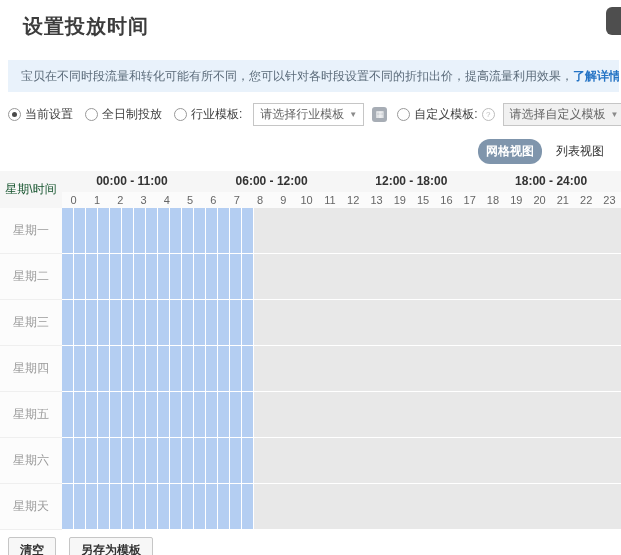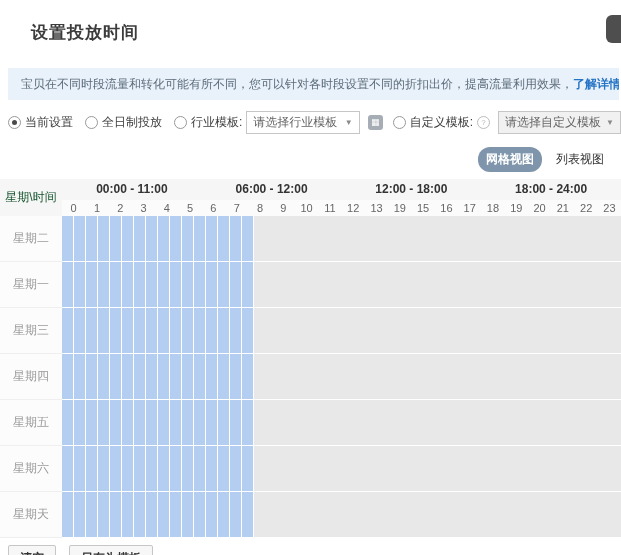--- a/index.html
+++ b/index.html
@@ -3,42 +3,42 @@
 <meta charset="utf-8">
 <style>
   html,body{margin:0;padding:0;}
   body{
     width:621px;height:555px;position:relative;overflow:hidden;
     background:#fff;font-family:"Liberation Sans","DejaVu Sans",sans-serif;
     -webkit-font-smoothing:antialiased;
   }
   
   .hdr{position:relative;height:40px;}
-  .title{font-size:17px;font-weight:bold;color:#3c3c3c;margin:12px;padding:9px 0 0 19px;letter-spacing:1px;}
+  .title{font-size:20px;font-weight:bold;color:#3c3c3c;margin:4px;padding:9px 0 0 19px;letter-spacing:1px;}
   .corner-btn{position:absolute;top:3px;right:-11px;width:26px;height:28px;background:#4e4e4e;border-radius:6px;}
   
   .notice{
     margin:16px 0 0 8px;width:611px;box-sizing:border-box;height:32px;line-height:32px;
     background:var(--notice-bg);padding-left:13px;font-size:12px;color:#5b6b7a;
     white-space:nowrap;overflow:hidden;
   }
   .notice a{color:var(--link);font-weight:bold;text-decoration:none;}
   
   .options{display:flex;align-items:center;margin:11px 0 0 8px;font-size:12px;color:#404040;white-space:nowrap;}
   .radio{display:inline-flex;align-items:center;cursor:pointer;}
   .rb{width:11px;height:11px;border:1px solid #999;border-radius:50%;background:#fff;
       display:inline-flex;align-items:center;justify-content:center;margin-right:4px;flex:none;}
   .rb .dot{width:5px;height:5px;border-radius:50%;background:#4a4a4a;display:none;}
   .rb.on .dot{display:block;}
   .sel-box{
     display:inline-flex;align-items:center;justify-content:space-between;box-sizing:border-box;
     height:23px;border:1px solid #c6c6c6;background:#fff;color:#666;padding:0 6px;cursor:pointer;
   }
   .sel-box .caret{font-size:8px;color:#8a8a8a;margin-left:5px;}
-  .sel-industry{width:128px;margin-left:4px;}
+  .sel-industry{width:128px;margin-left:11px;}
   .sel-custom{width:136px;margin-left:5px;background:#f1f1f1;}
   .mini-icon{
     width:15px;height:15px;background:#a7adb5;border-radius:3px;margin-left:8px;flex:none;
     display:inline-flex;align-items:center;justify-content:center;color:#fff;font-size:9px;line-height:1;cursor:pointer;
   }
   .help-icon{width:11px;height:11px;border:1px solid #bcbcbc;border-radius:50%;margin:0 3px 0 4px;flex:none;
     display:inline-flex;align-items:center;justify-content:center;color:#bcbcbc;font-size:8px;cursor:pointer;}
   .gap10{margin-left:10px;} .gap12{margin-left:12px;}
   
   .vtoggle{display:flex;justify-content:flex-end;align-items:center;margin:13px 9px 0 0;}
@@ -154,48 +154,48 @@
           <div class="hournum">19</div>
           <div class="hournum">20</div>
           <div class="hournum">21</div>
           <div class="hournum">22</div>
           <div class="hournum">23</div>
         </div>
     </div>
   </div>
   <div>
       <div class="grow">
+        <div class="daycell">星期一</div>
+        <div class="cell sel"></div>
+        <div class="cell sel"></div>
+        <div class="cell sel"></div>
+        <div class="cell sel"></div>
+        <div class="cell sel"></div>
+        <div class="cell sel"></div>
+        <div class="cell sel"></div>
+        <div class="cell sel"></div>
+        <div class="cell un"></div>
+        <div class="cell un"></div>
+        <div class="cell un"></div>
+        <div class="cell un"></div>
+        <div class="cell un"></div>
+        <div class="cell un"></div>
+        <div class="cell un"></div>
+        <div class="cell un"></div>
+        <div class="cell un"></div>
+        <div class="cell un"></div>
+        <div class="cell un"></div>
+        <div class="cell un"></div>
+        <div class="cell un"></div>
+        <div class="cell un"></div>
+        <div class="cell un"></div>
+        <div class="cell un"></div>
+      </div>
+      <div class="grow">
         <div class="daycell">星期二</div>
-        <div class="cell sel"></div>
-        <div class="cell sel"></div>
-        <div class="cell sel"></div>
-        <div class="cell sel"></div>
-        <div class="cell sel"></div>
-        <div class="cell sel"></div>
-        <div class="cell sel"></div>
-        <div class="cell sel"></div>
-        <div class="cell un"></div>
-        <div class="cell un"></div>
-        <div class="cell un"></div>
-        <div class="cell un"></div>
-        <div class="cell un"></div>
-        <div class="cell un"></div>
-        <div class="cell un"></div>
-        <div class="cell un"></div>
-        <div class="cell un"></div>
-        <div class="cell un"></div>
-        <div class="cell un"></div>
-        <div class="cell un"></div>
-        <div class="cell un"></div>
-        <div class="cell un"></div>
-        <div class="cell un"></div>
-        <div class="cell un"></div>
-      </div>
-      <div class="grow">
-        <div class="daycell">星期一</div>
         <div class="cell sel"></div>
         <div class="cell sel"></div>
         <div class="cell sel"></div>
         <div class="cell sel"></div>
         <div class="cell sel"></div>
         <div class="cell sel"></div>
         <div class="cell sel"></div>
         <div class="cell sel"></div>
         <div class="cell un"></div>
         <div class="cell un"></div>

